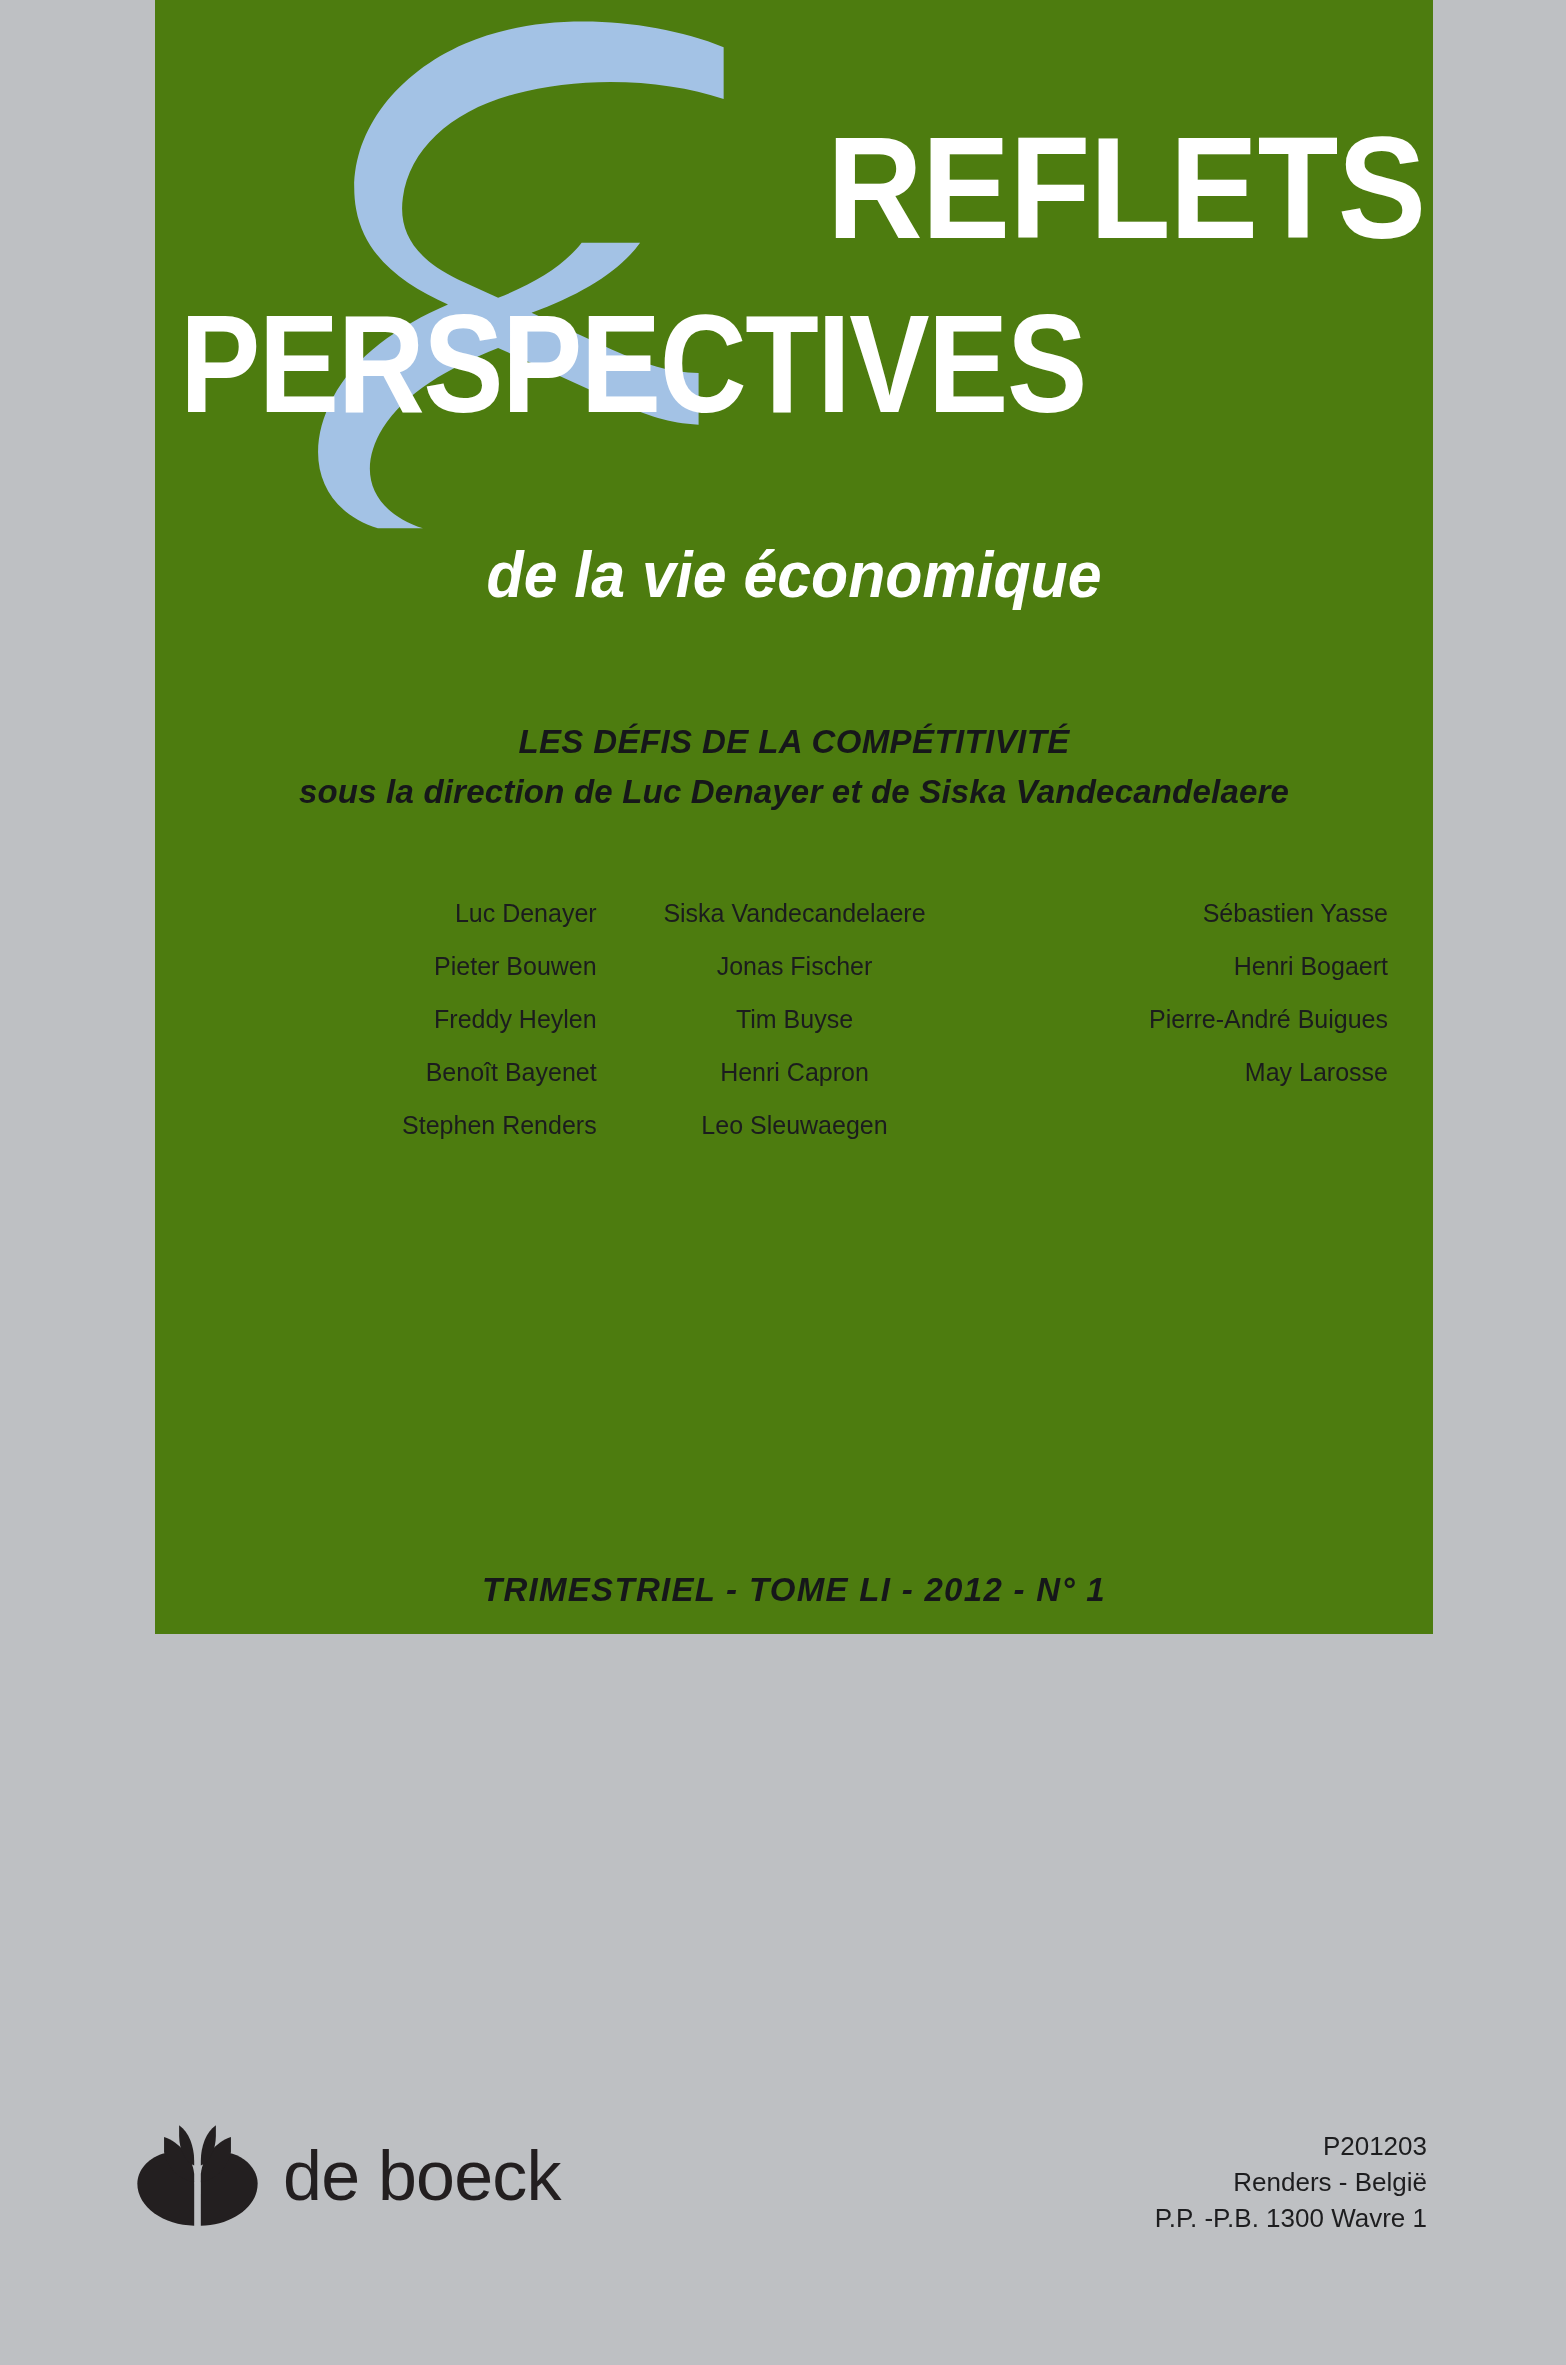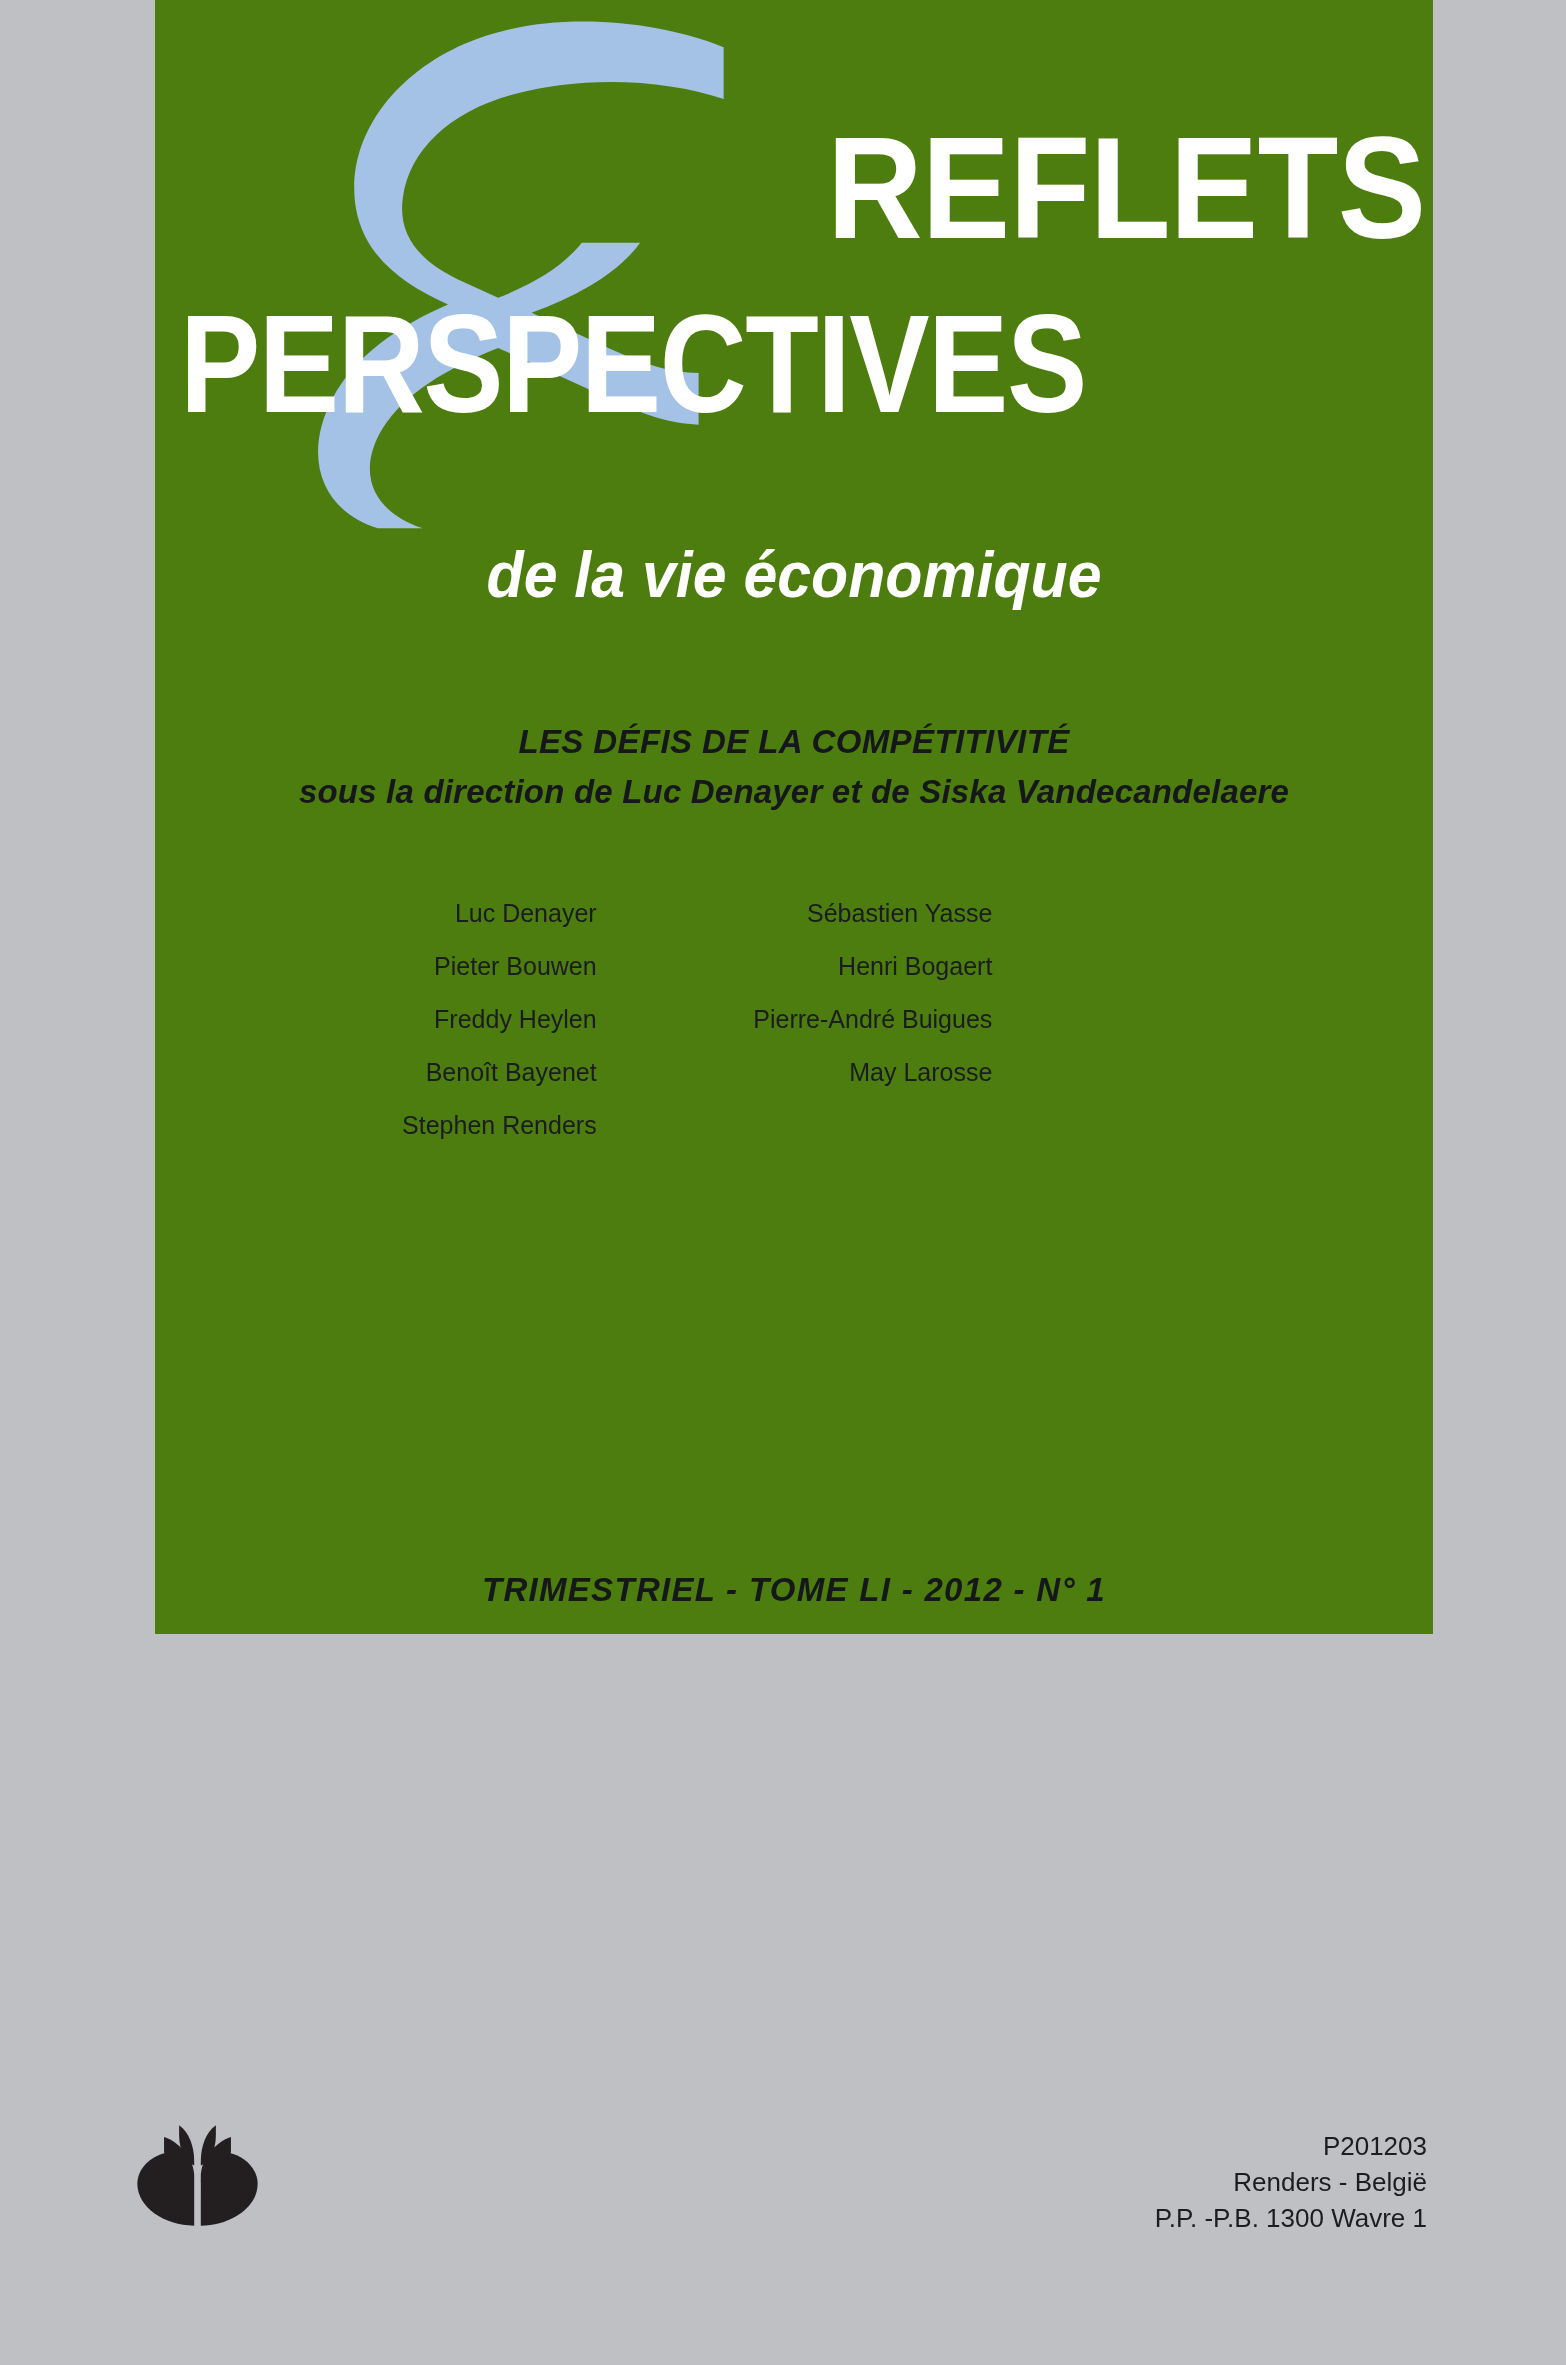--- a/index.html
+++ b/index.html
@@ -218,20 +218,27 @@
   </div>
 
   <div class="contributors">
     <div class="contrib-col left">
       <div class="contrib-name">Luc Denayer</div>
       <div class="contrib-name">Pieter Bouwen</div>
       <div class="contrib-name">Freddy Heylen</div>
       <div class="contrib-name">Benoît Bayenet</div>
       <div class="contrib-name">Stephen Renders</div>
     </div>
+    <div class="contrib-col mid">
+      <div class="contrib-name">Siska Vandecandelaere</div>
+      <div class="contrib-name">Jonas Fischer</div>
+      <div class="contrib-name">Tim Buyse</div>
+      <div class="contrib-name">Henri Capron</div>
+      <div class="contrib-name">Leo Sleuwaegen</div>
+    </div>
     <div class="contrib-col right">
       <div class="contrib-name">Sébastien Yasse</div>
       <div class="contrib-name">Henri Bogaert</div>
       <div class="contrib-name">Pierre-André Buigues</div>
       <div class="contrib-name">May Larosse</div>
     </div>
   </div>
 
   <div class="periodicity">TRIMESTRIEL - TOME LI - 2012 - N° 1</div>
 </div>
@@ -250,20 +257,21 @@
           <path d="M72 72 C56 70 40 56 36 36 L36 18 C54 24 70 42 72 62 Z"></path>
 
           <path d="M80 72 C96 70 112 56 116 36 L116 18 C98 24 82 42 80 62 Z"></path>
 
           <path d="M72 52 C62 48 54 34 54 16 L54 4 C66 12 72 30 72 46 Z"></path>
 
           <path d="M80 52 C90 48 98 34 98 16 L98 4 C86 12 80 30 80 46 Z"></path>
         </g>
       </svg>
     </div>
+    <div class="publisher-name">de boeck</div>
   </div>
 
   <div class="postal">
     <div>P201203</div>
     <div>Renders - België</div>
     <div>P.P. -P.B. 1300 Wavre 1</div>
   </div>
 </div>
 
 

